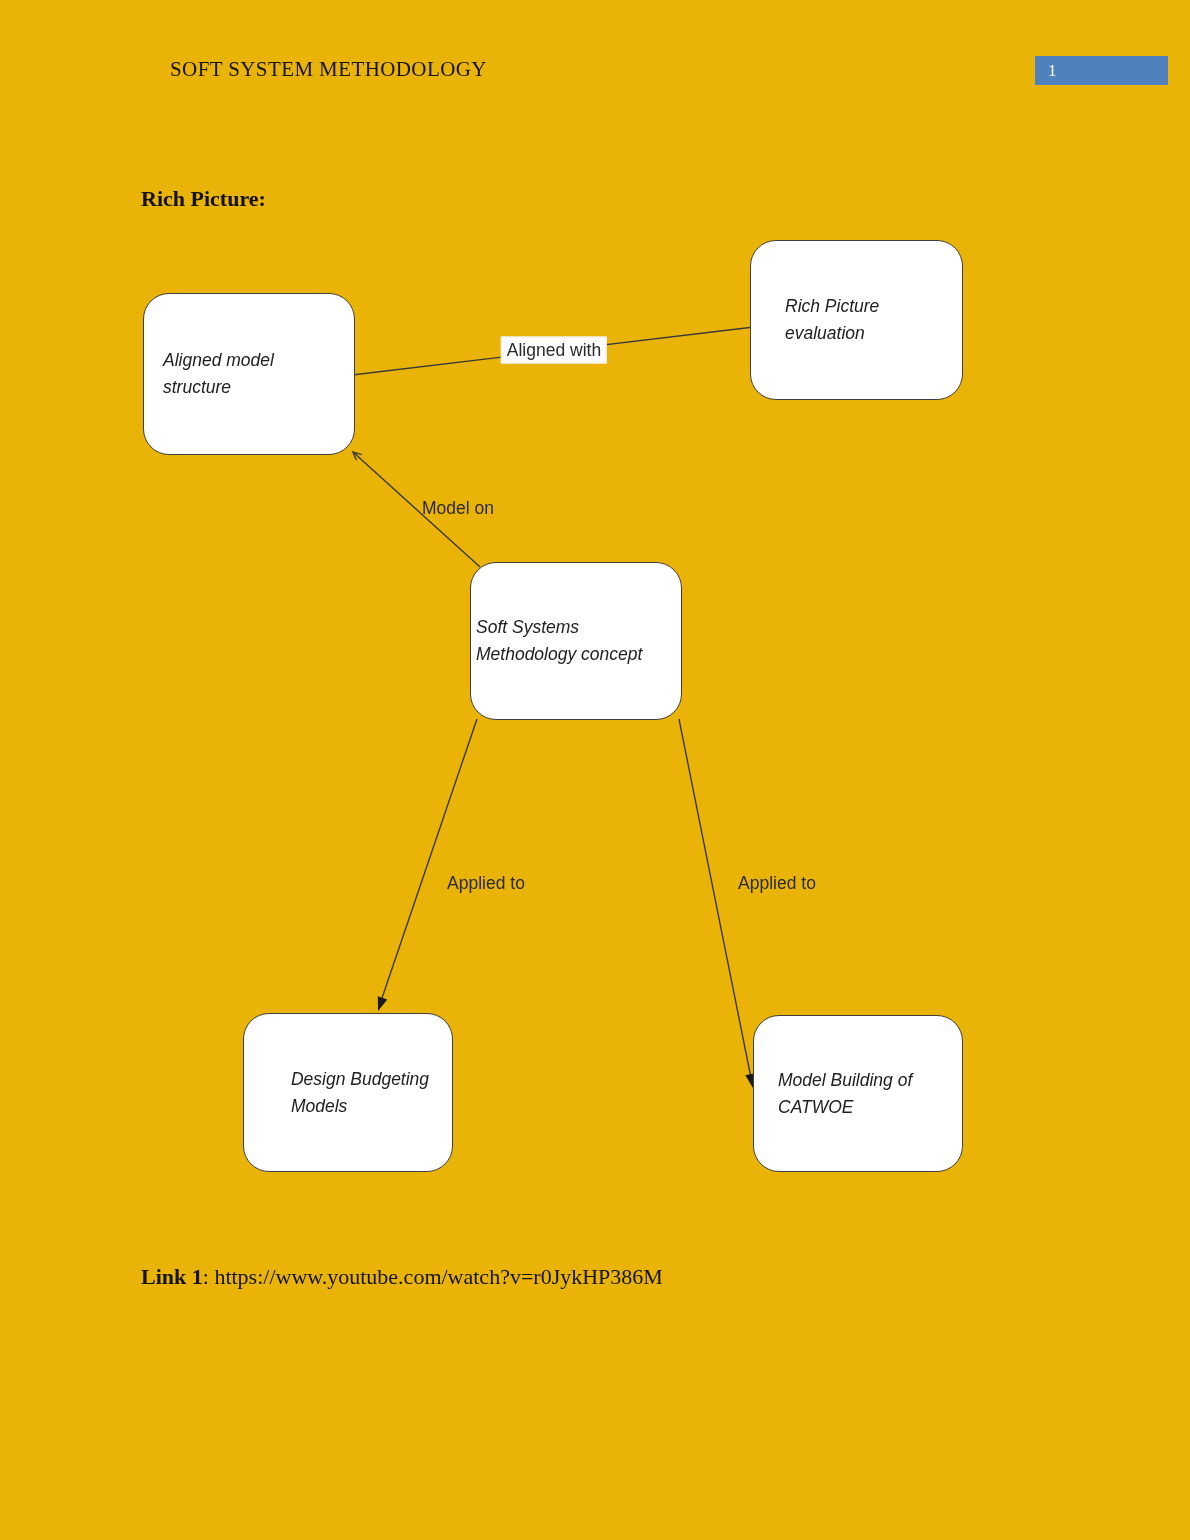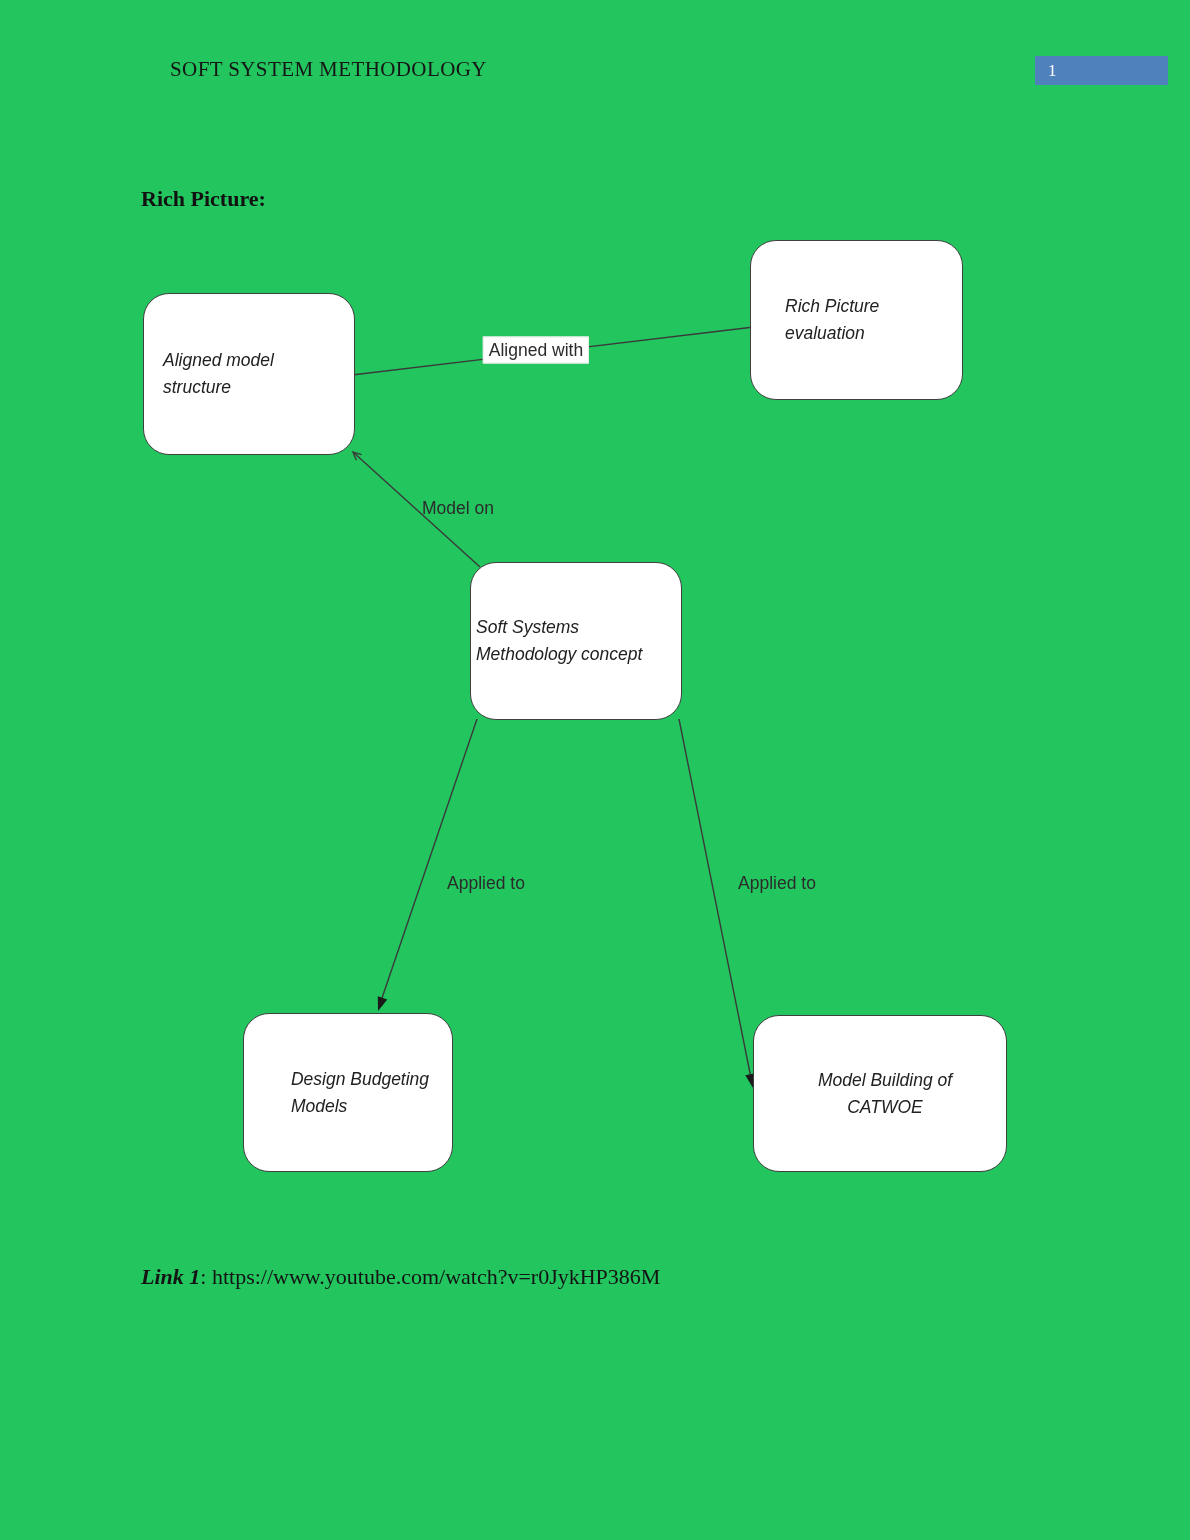--- a/index.html
+++ b/index.html
@@ -4,21 +4,21 @@
 <style>
   html, body {
     margin: 0;
     padding: 0;
     background: #ffffff;
   }
   .page {
     position: relative;
     width: 1190px;
     height: 1540px;
-    background: #22c55e;
+    background: #eab308;
     font-family: "Liberation Serif", serif;
     overflow: hidden;
   }
   .header-title {
     position: absolute;
     left: 170px;
     top: 57px;
     font-size: 21px;
     letter-spacing: 0.4px;
     color: #151515;
@@ -70,48 +70,48 @@
     font-size: 17.5px;
     line-height: 27px;
     color: #212121;
     white-space: pre-line;
     font-style: italic;
   }
   .node-business  { left: 143px; top: 293px; width: 212px; height: 162px; padding-left: 19px; }
   .node-richpic   { left: 750px; top: 240px; width: 213px; height: 160px; padding-left: 34px; }
   .node-ssm       { left: 470px; top: 562px; width: 212px; height: 158px; padding-left: 5px; }
   .node-design    { left: 243px; top: 1013px; width: 210px; height: 159px; padding-left: 24px; align-items: center; }
-  .node-catwoe    { left: 753px; top: 1015px; width: 254px; height: 157px; padding-left: 10px; text-align: center; }
+  .node-catwoe    { left: 753px; top: 1015px; width: 210px; height: 157px; padding-left: 24px; }
   .edge-label {
     position: absolute;
     transform: translate(-50%, -50%);
     font-family: "Liberation Sans", sans-serif;
     font-size: 17.5px;
     color: #2b2b2b;
     white-space: nowrap;
     z-index: 3;
   }
   .edge-label.masked {
     background: #ffffff;
     border: 1px solid #ececec;
     padding: 2px 5px;
   }
-  .label-aligned  { left: 536px; top: 350px; }
+  .label-aligned  { left: 554px; top: 350px; }
   .label-basedon  { left: 458px; top: 508px; }
   .label-applied1 { left: 486px; top: 883px; }
   .label-applied2 { left: 777px; top: 883px; }
   .link-line {
     position: absolute;
     left: 141px;
     top: 1264px;
     font-size: 22px;
     color: #141414;
     white-space: nowrap;
   }
-  .link-line .lbl { font-weight: bold; font-style: italic; }
+  .link-line .lbl { font-weight: bold; }
 </style>
 </head>
 <body>
 
 <div class="page">
 
   <div class="header-title">SOFT SYSTEM METHODOLOGY</div>
 
   <div class="page-number-badge" style="background:#4f81bd;">
     <span class="num">1</span>

